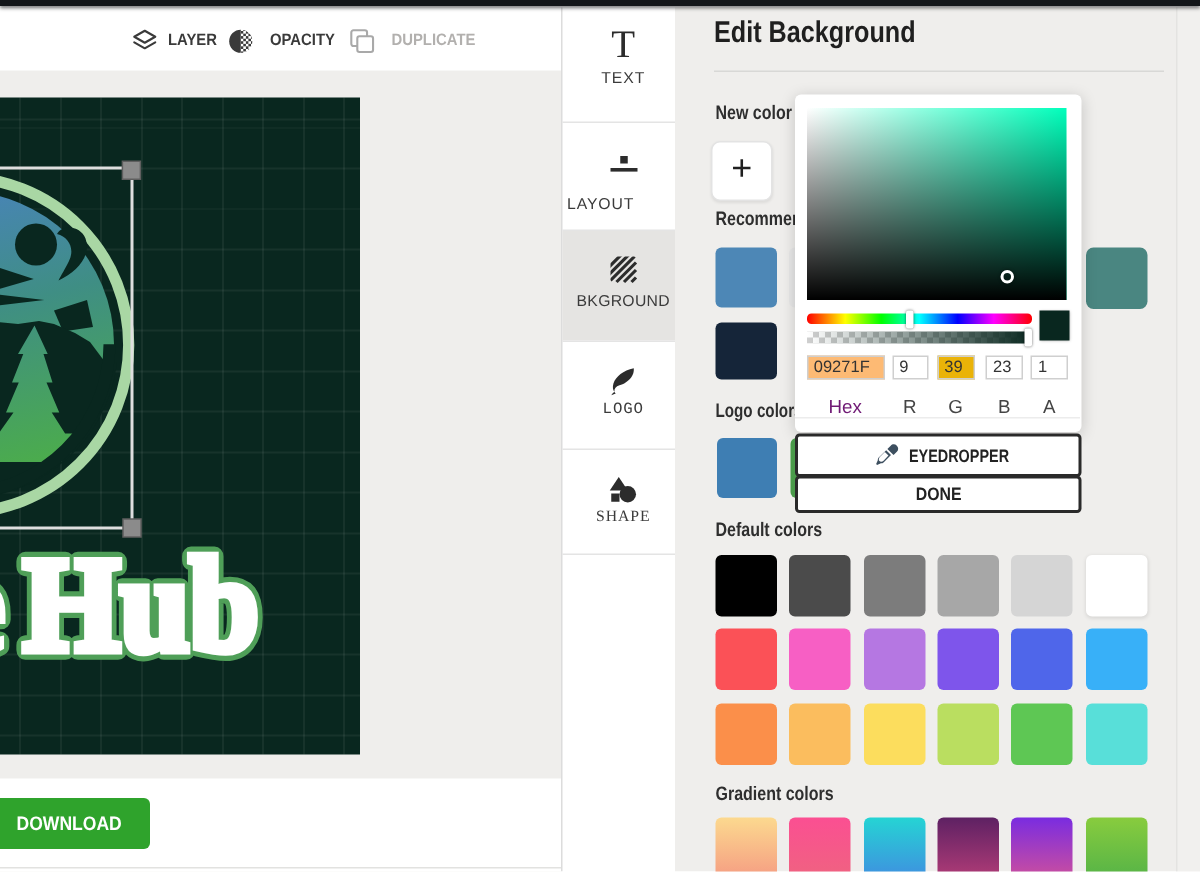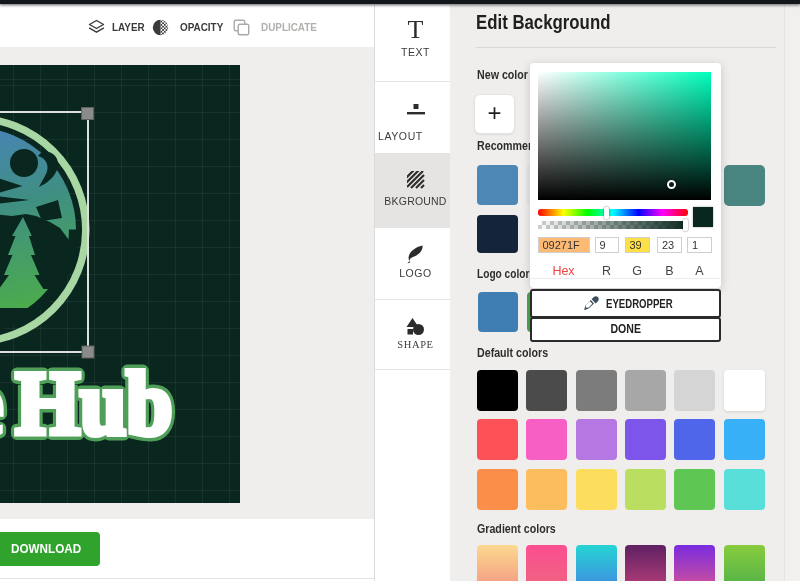--- a/index.html
+++ b/index.html
@@ -122,21 +122,21 @@
       <line x1="4" y1="17" x2="17" y2="4"></line>
       <line x1="9" y1="17" x2="17" y2="9"></line>
       <line x1="14" y1="17" x2="17" y2="14"></line>
     </g>
   </svg>
   <div class="abs" style="left:3px;top:189.5px;width:75px;text-align:center;font-size:10.5px;letter-spacing:0.2px;color:#3b3b3b;">BKGROUND</div>
 
   <svg class="abs" style="left:31px;top:239px;" width="20" height="20" viewBox="0 0 20 20">
     <path d="M16.5 1.5 C9.5 3 4.5 7 3 11.5 C2.2 14 2.6 16 3.6 17.2 C3.4 15.2 4.6 13.6 7 12.9 C11.5 11.5 15 8.5 16.2 4.8 C16.6 3.6 16.6 2.4 16.5 1.5 Z M9 8 L10.5 10.5 L12.8 7.2 L11.5 6.2 Z M3.6 17.2 C2.6 17.9 1.9 18.7 1.5 19.5 L4.5 18.3 C4.1 18 3.8 17.6 3.6 17.2 Z" fill="#2c2c2c"></path>
   </svg>
-  <div class="abs" style="left:3px;top:262px;width:75px;text-align:center;font-size:10.5px;letter-spacing:0.6px;color:#3b3b3b;">LOGO</div>
+  <div class="abs" style="left:3px;top:262px;width:75px;text-align:center;font-size:10.5px;letter-spacing:0.6px;color:#3b3b3b;font-family:Liberation Mono, monospace;">LOGO</div>
 
   <svg class="abs" style="left:31px;top:312px;" width="19" height="19" viewBox="0 0 19 19">
     <path d="M6.5 1 L12.5 10 L0.5 10 Z" fill="#2c2c2c"></path>
     <circle cx="12.5" cy="12.5" r="5.5" fill="#2c2c2c"></circle>
     <rect x="1.5" y="12" width="5.5" height="5.5" fill="#2c2c2c"></rect>
   </svg>
   <div class="abs" style="left:3px;top:334px;width:75px;text-align:center;font-size:10.5px;letter-spacing:0.6px;color:#3b3b3b;font-family:Liberation Serif, serif;">SHAPE</div>
 </div>
 
 <div class="abs" style="left:450px;top:5px;width:350px;height:576px;background:#efeeec;"></div>
@@ -210,25 +210,25 @@
   <div class="abs" style="left:538px;top:220.5px;width:150px;height:8px;background:
     linear-gradient(to right, rgba(9,39,31,0), #09271f),
     repeating-conic-gradient(#cfcfcf 0% 25%, #fff 0% 50%);
     background-size:100% 100%, 8px 8px;"></div>
   <div class="abs" style="left:682.5px;top:218.5px;width:5px;height:12px;background:#fff;border-radius:1.5px;box-shadow:0 0 2px rgba(0,0,0,0.6);"></div>
 
   <div class="abs" style="left:692.5px;top:207px;width:20px;height:20px;background:#09271f;box-shadow:0 0 2px rgba(0,0,0,0.35);"></div>
 
   <div class="abs" style="left:537.5px;top:237px;width:52px;height:15.5px;border:1px solid #cfcfcf;background:#fdba74;font-size:11px;color:#333;line-height:14px;padding-left:4px;">09271F</div>
   <div class="abs" style="left:594.5px;top:237px;width:24px;height:15.5px;border:1px solid #cfcfcf;background:#fff;font-size:11px;color:#333;line-height:14px;padding-left:4px;">9</div>
-  <div class="abs" style="left:624.5px;top:237px;width:25px;height:15.5px;border:1px solid #cfcfcf;background:#fde047;font-size:11px;color:#333;line-height:14px;padding-left:4px;">39</div>
+  <div class="abs" style="left:624.5px;top:237px;width:25px;height:15.5px;border:1px solid #cfcfcf;background:#eab308;font-size:11px;color:#333;line-height:14px;padding-left:4px;">39</div>
   <div class="abs" style="left:657px;top:237px;width:25px;height:15.5px;border:1px solid #cfcfcf;background:#fff;font-size:11px;color:#333;line-height:14px;padding-left:4px;">23</div>
   <div class="abs" style="left:687px;top:237px;width:25px;height:15.5px;border:1px solid #cfcfcf;background:#fff;font-size:11px;color:#333;line-height:14px;padding-left:4px;">1</div>
 
-  <div class="abs" style="left:537.5px;top:264px;width:52px;text-align:center;font-size:12.5px;color:#ef4444;">Hex</div>
+  <div class="abs" style="left:537.5px;top:264px;width:52px;text-align:center;font-size:12.5px;color:#701a75;">Hex</div>
   <div class="abs" style="left:594.5px;top:264px;width:24px;text-align:center;font-size:12.5px;color:#444;">R</div>
   <div class="abs" style="left:624.5px;top:264px;width:25px;text-align:center;font-size:12.5px;color:#444;">G</div>
   <div class="abs" style="left:657px;top:264px;width:25px;text-align:center;font-size:12.5px;color:#444;">B</div>
   <div class="abs" style="left:687px;top:264px;width:25px;text-align:center;font-size:12.5px;color:#444;">A</div>
   <div class="abs" style="left:530px;top:277.5px;width:190px;height:1px;background:#ececec;"></div>
 
   <div class="abs" style="left:529.5px;top:288.5px;width:191.5px;height:29px;background:#fff;border:2px solid #2a2a2a;border-radius:3px;"></div>
   <svg class="abs" style="left:583px;top:294.5px;" width="17" height="17" viewBox="0 0 17 17">
     <g fill="#3d4f5f">
       <path d="M14.9 2.1 c-1.2-1.2-3.0-1.2-4.1 0 L8.6 4.3 l4.1 4.1 2.2-2.2 c1.2-1.2 1.2-3.0 0-4.1 z"></path>

